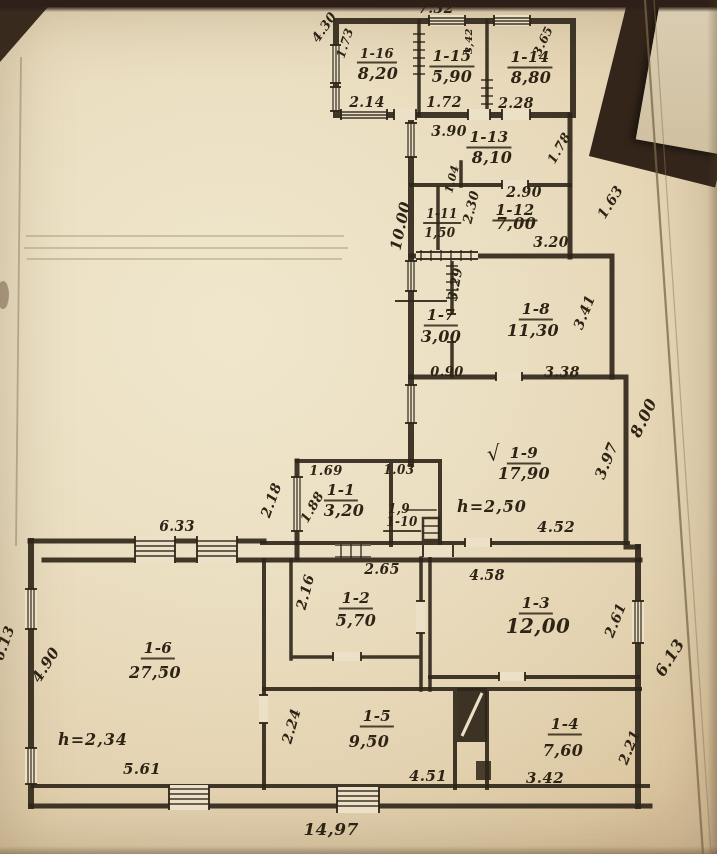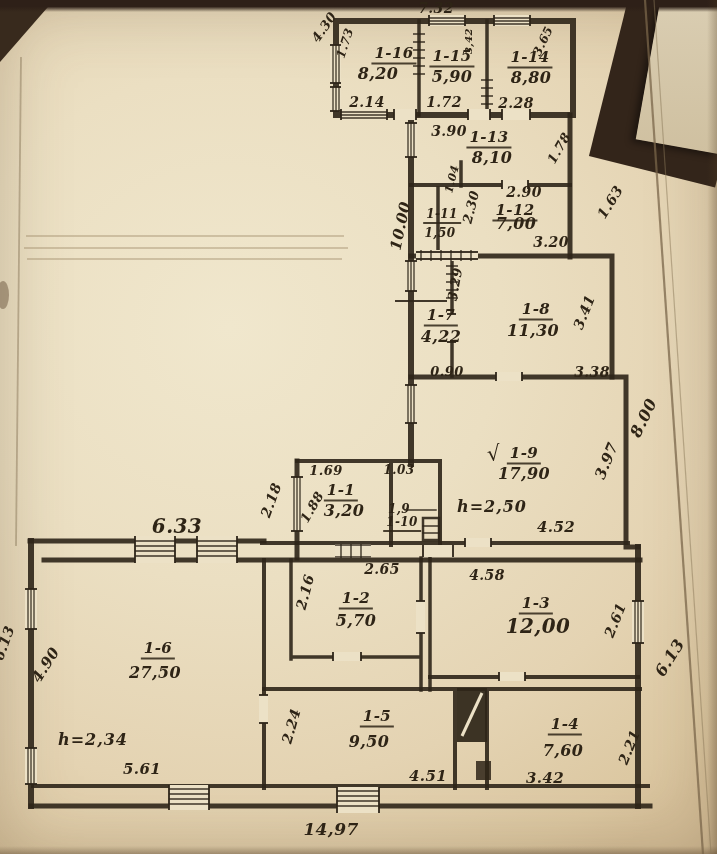--- a/index.html
+++ b/index.html
@@ -245,34 +245,34 @@
     </g>
 
     <g>
       <rect x="457" y="688" width="30" height="54" fill="#2e2518" fill-opacity="0.92"></rect>
       <path d="M462,736 L482,693" stroke="#ece1c6" stroke-width="3" fill="none"></path>
       <rect x="476" y="761" width="15" height="19" fill="#2e2518" fill-opacity="0.85"></rect>
     </g>
   </svg>
 
   <div class="labels">
-      <div class="lbl room-id" style="left: 394px; top: 55px; font-size: 15px; transform: translate(-50%, -50%) rotate(0deg);">1-16</div>
+      <div class="lbl room-id" style="left: 377px; top: 55px; font-size: 13px; transform: translate(-50%, -50%) rotate(0deg);">1-16</div>
       <div class="lbl room-area" style="left: 378px; top: 74px; font-size: 16px; transform: translate(-50%, -50%) rotate(0deg);">8,20</div>
       <div class="lbl room-id" style="left: 452px; top: 58px; font-size: 15px; transform: translate(-50%, -50%) rotate(0deg);">1-15</div>
       <div class="lbl room-area" style="left: 452px; top: 77px; font-size: 16px; transform: translate(-50%, -50%) rotate(0deg);">5,90</div>
       <div class="lbl room-id" style="left: 530px; top: 59px; font-size: 15px; transform: translate(-50%, -50%) rotate(0deg);">1-14</div>
       <div class="lbl room-area" style="left: 531px; top: 78px; font-size: 16px; transform: translate(-50%, -50%) rotate(0deg);">8,80</div>
       <div class="lbl room-id" style="left: 489px; top: 139px; font-size: 15px; transform: translate(-50%, -50%) rotate(0deg);">1-13</div>
       <div class="lbl room-area" style="left: 492px; top: 158px; font-size: 16px; transform: translate(-50%, -50%) rotate(0deg);">8,10</div>
       <div class="lbl room-id" style="left: 515px; top: 212px; font-size: 15px; transform: translate(-50%, -50%) rotate(0deg);">1-12</div>
       <div class="lbl room-area" style="left: 516px; top: 224px; font-size: 16px; transform: translate(-50%, -50%) rotate(0deg);">7,00</div>
       <div class="lbl room-id" style="left: 442px; top: 216px; font-size: 12px; transform: translate(-50%, -50%) rotate(0deg);">1-11</div>
       <div class="lbl room-area" style="left: 440px; top: 233px; font-size: 12px; transform: translate(-50%, -50%) rotate(0deg);">1,50</div>
       <div class="lbl room-id" style="left: 441px; top: 317px; font-size: 15px; transform: translate(-50%, -50%) rotate(0deg);">1-7</div>
-      <div class="lbl room-area" style="left: 441px; top: 337px; font-size: 16px; transform: translate(-50%, -50%) rotate(0deg);">4,22</div>
+      <div class="lbl room-area" style="left: 441px; top: 337px; font-size: 16px; transform: translate(-50%, -50%) rotate(0deg);">3,00</div>
       <div class="lbl room-id" style="left: 536px; top: 311px; font-size: 15px; transform: translate(-50%, -50%) rotate(0deg);">1-8</div>
       <div class="lbl room-area" style="left: 533px; top: 331px; font-size: 16px; transform: translate(-50%, -50%) rotate(0deg);">11,30</div>
       <div class="lbl room-id" style="left: 524px; top: 455px; font-size: 15px; transform: translate(-50%, -50%) rotate(0deg);">1-9</div>
       <div class="lbl room-area" style="left: 524px; top: 474px; font-size: 16px; transform: translate(-50%, -50%) rotate(0deg);">17,90</div>
       <div class="lbl mark" style="left: 494px; top: 454px; font-size: 21px; transform: translate(-50%, -50%) rotate(-6deg);">√</div>
       <div class="lbl room-id" style="left: 341px; top: 492px; font-size: 15px; transform: translate(-50%, -50%) rotate(0deg);">1-1</div>
       <div class="lbl room-area" style="left: 344px; top: 511px; font-size: 16px; transform: translate(-50%, -50%) rotate(0deg);">3,20</div>
       <div class="lbl room-id" style="left: 402px; top: 492px; font-size: 12px; transform: translate(-50%, -50%) rotate(0deg); margin-top: 32px;">1-10</div>
       <div class="lbl room-area" style="left: 399px; top: 509px; font-size: 12px; transform: translate(-50%, -50%) rotate(0deg);">1,9</div>
       <div class="lbl room-id" style="left: 356px; top: 600px; font-size: 15px; transform: translate(-50%, -50%) rotate(0deg);">1-2</div>
@@ -298,30 +298,30 @@
       <div class="lbl dim" style="left: 449px; top: 131px; font-size: 14px; transform: translate(-50%, -50%) rotate(0deg);">3.90</div>
       <div class="lbl dim" style="left: 559px; top: 148px; font-size: 13px; transform: translate(-50%, -50%) rotate(-60deg);">1.78</div>
       <div class="lbl dim" style="left: 610px; top: 202px; font-size: 14px; transform: translate(-50%, -50%) rotate(-58deg);">1.63</div>
       <div class="lbl dim" style="left: 401px; top: 226px; font-size: 15px; transform: translate(-50%, -50%) rotate(-78deg);">10.00</div>
       <div class="lbl dim" style="left: 524px; top: 192px; font-size: 14px; transform: translate(-50%, -50%) rotate(0deg); text-align: right;">2.90</div>
       <div class="lbl dim" style="left: 452px; top: 179px; font-size: 11px; transform: translate(-50%, -50%) rotate(-76deg);">1.04</div>
       <div class="lbl dim" style="left: 471px; top: 207px; font-size: 13px; transform: translate(-50%, -50%) rotate(-76deg);">2.30</div>
       <div class="lbl dim" style="left: 551px; top: 242px; font-size: 14px; transform: translate(-50%, -50%) rotate(0deg);">3.20</div>
       <div class="lbl dim" style="left: 455px; top: 284px; font-size: 13px; transform: translate(-50%, -50%) rotate(-80deg);">3.29</div>
       <div class="lbl dim" style="left: 447px; top: 371px; font-size: 13px; transform: translate(-50%, -50%) rotate(0deg);">0.90</div>
-      <div class="lbl dim" style="left: 562px; top: 372px; font-size: 14px; transform: translate(-50%, -50%) rotate(0deg); margin-left: 30px;">3.38</div>
+      <div class="lbl dim" style="left: 562px; top: 372px; font-size: 14px; transform: translate(-50%, -50%) rotate(0deg);">3.38</div>
       <div class="lbl dim" style="left: 584px; top: 312px; font-size: 14px; transform: translate(-50%, -50%) rotate(-68deg);">3.41</div>
       <div class="lbl dim" style="left: 607px; top: 461px; font-size: 15px; transform: translate(-50%, -50%) rotate(-68deg);">3.97</div>
       <div class="lbl dim" style="left: 644px; top: 418px; font-size: 16px; transform: translate(-50%, -50%) rotate(-64deg);">8.00</div>
       <div class="lbl dim" style="left: 556px; top: 527px; font-size: 15px; transform: translate(-50%, -50%) rotate(0deg);">4.52</div>
       <div class="lbl dim" style="left: 326px; top: 470px; font-size: 13px; transform: translate(-50%, -50%) rotate(0deg);">1.69</div>
       <div class="lbl dim" style="left: 399px; top: 470px; font-size: 12px; transform: translate(-50%, -50%) rotate(0deg);">1.03</div>
       <div class="lbl dim" style="left: 312px; top: 507px; font-size: 13px; transform: translate(-50%, -50%) rotate(-60deg);">1.88</div>
       <div class="lbl dim" style="left: 271px; top: 500px; font-size: 14px; transform: translate(-50%, -50%) rotate(-70deg);">2.18</div>
-      <div class="lbl dim" style="left: 177px; top: 526px; font-size: 20px; transform: translate(-50%, -50%) rotate(0deg);">6.33</div>
+      <div class="lbl dim" style="left: 177px; top: 526px; font-size: 14px; transform: translate(-50%, -50%) rotate(0deg);">6.33</div>
       <div class="lbl dim" style="left: 382px; top: 569px; font-size: 14px; transform: translate(-50%, -50%) rotate(0deg);">2.65</div>
       <div class="lbl dim" style="left: 305px; top: 592px; font-size: 14px; transform: translate(-50%, -50%) rotate(-75deg);">2.16</div>
       <div class="lbl dim" style="left: 487px; top: 575px; font-size: 14px; transform: translate(-50%, -50%) rotate(0deg);">4.58</div>
       <div class="lbl dim" style="left: 615px; top: 620px; font-size: 14px; transform: translate(-50%, -50%) rotate(-68deg);">2.61</div>
       <div class="lbl dim" style="left: 670px; top: 658px; font-size: 16px; transform: translate(-50%, -50%) rotate(-58deg);">6.13</div>
       <div class="lbl dim" style="left: 4px; top: 643px; font-size: 14px; transform: translate(-50%, -50%) rotate(-70deg);">6.13</div>
       <div class="lbl dim" style="left: 46px; top: 665px; font-size: 15px; transform: translate(-50%, -50%) rotate(-58deg);">4.90</div>
       <div class="lbl dim" style="left: 142px; top: 769px; font-size: 15px; transform: translate(-50%, -50%) rotate(0deg);">5.61</div>
       <div class="lbl dim" style="left: 291px; top: 726px; font-size: 14px; transform: translate(-50%, -50%) rotate(-74deg);">2.24</div>
       <div class="lbl dim" style="left: 428px; top: 776px; font-size: 15px; transform: translate(-50%, -50%) rotate(0deg);">4.51</div>

